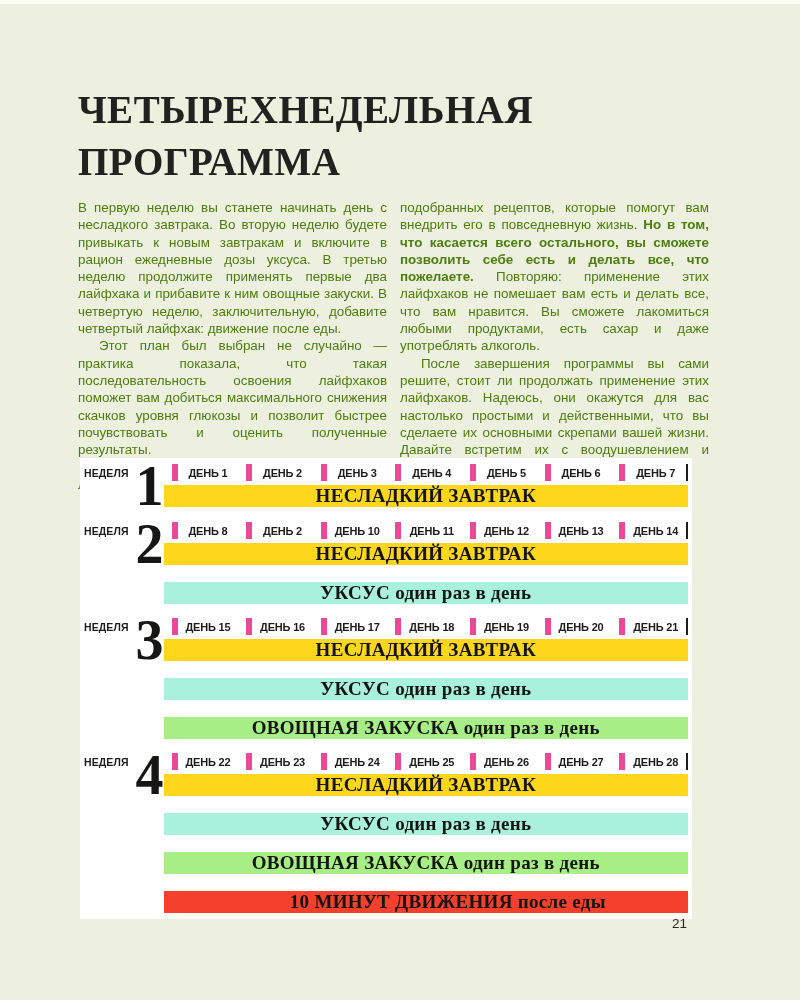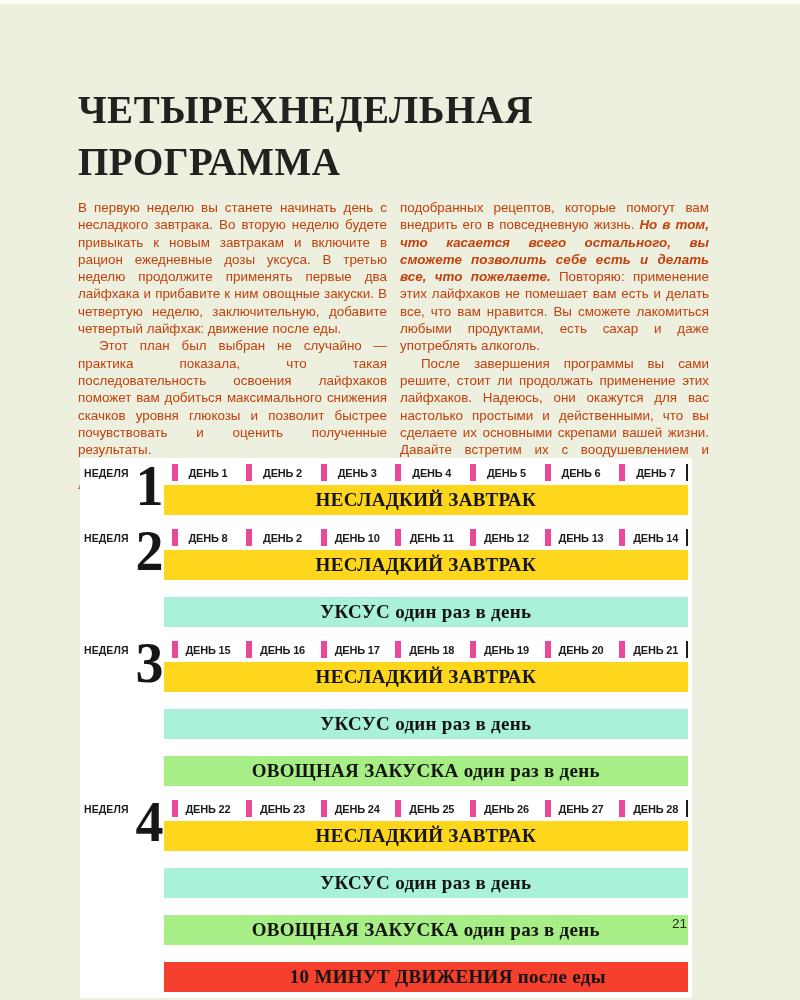--- a/index.html
+++ b/index.html
@@ -23,27 +23,27 @@
     font-size:39px;line-height:52px;
     letter-spacing:0.5px;
     color:#21211f;
   }
   
   .col{
     position:absolute;top:199px;width:309px;
     font-size:13.4px;line-height:17.3px;
     text-align:justify;
     hyphens:auto;-webkit-hyphens:auto;
-    color:#c2410c;
+    color:#4d7c0f;
   }
   .col-left{left:78px;}
   .col-right{left:400px;}
   .col p{margin:0;}
   .col p.indent{text-indent:21px;}
-  .bold-italic{font-weight:700;font-style:italic;}
+  .bold-italic{font-weight:700;}
   
   .panel{
     position:absolute;left:80px;top:458px;width:612px;
     box-sizing:border-box;
     background:#ffffff;
     padding:6px 4px 6px 4px;
   }
   .week{display:flex;margin-top:14px;}
   .week:first-child{margin-top:0;}
   .week-left{flex:0 0 62px;display:flex;flex-direction:row;}
@@ -63,21 +63,21 @@
   .days-row{display:flex;height:17px;margin-bottom:4px;}
   .day{
     flex:1;display:flex;align-items:center;justify-content:center;
     font-size:11px;font-weight:700;letter-spacing:-0.2px;color:#1c1c1a;
     border-left:6px solid #ec4899;
     white-space:nowrap;
     margin-left:8px;
   }
   .days-row .day:last-child{border-right:2px solid #1e1e1c;}
   .bar{
-    height:30px;display:flex;align-items:center;justify-content:center;
+    height:22px;display:flex;align-items:center;justify-content:center;
     font-family:"Liberation Serif","DejaVu Serif",serif;
     font-weight:700;font-size:19px;letter-spacing:0.3px;
     color:#141412;
     white-space:nowrap;
   }
   .bar + .bar{margin-top:17px;}
   
   .page-number{
     position:absolute;left:672px;top:916px;
     font-size:13.5px;color:#2a2a28;

